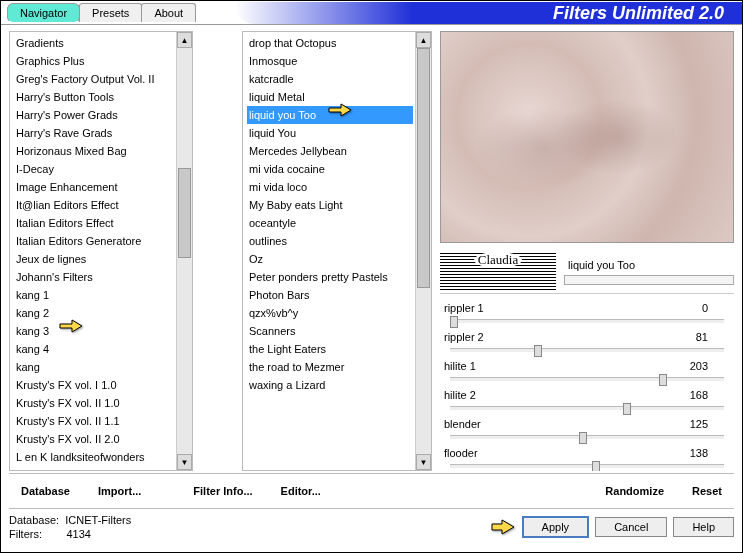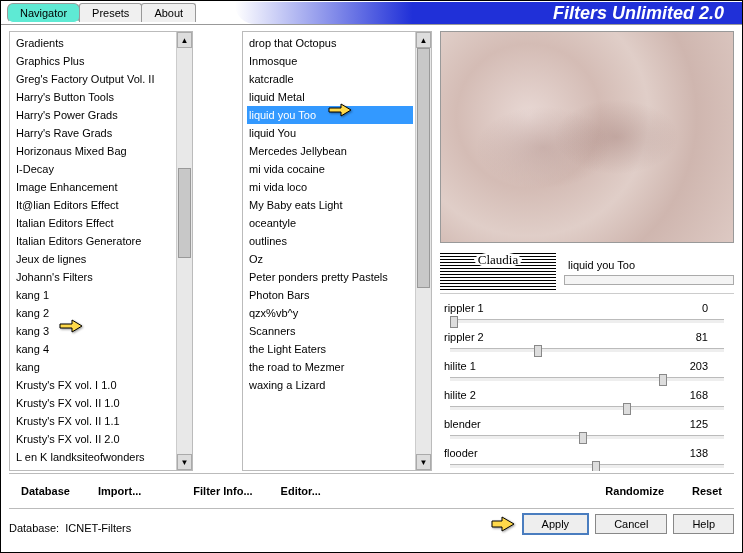--- a/index.html
+++ b/index.html
@@ -33,21 +33,21 @@
 .param-row{display:flex;align-items:center;height:23px;gap:24px;}
 .param-label{width:210px;padding-left:4px;}
 .param-val{width:40px;text-align:right;padding-right:6px;}
 .slider{flex:1;height:4px;background:#eee;border-top:1px solid #bbb;position:relative;margin:0 6px;}
 .slider-thumb{position:absolute;top:-4px;width:8px;height:12px;background:#ddd;border:1px solid #888;}
 .divider{height:1px;background:#bbb;margin:2px 8px;}
 .button-row{display:flex;align-items:center;height:30px;padding:0 8px;gap:4px;}
 .btn{padding:3px 12px;border:1px solid #888;background:#eee;cursor:pointer;font-weight:bold;}
 .btn.flat{border:none;background:transparent;}
 .spacer{flex:1;}
-.footer{padding:2px 8px;display:flex;align-items:flex-end;}
+.footer{padding:2px 8px;display:flex;}
 .footer-info{font-size:11px;line-height:14px;}
 .footer-btns{margin-left:auto;display:flex;gap:6px;align-items:center;}
 .footer-btn{padding:3px 18px;border:1px solid #888;background:#eee;cursor:pointer;}
 .footer-btn.primary{border:2px solid #4a7dbf;}
 .cursor{position:absolute;width:26px;height:22px;z-index:20;pointer-events:none;}
 .cursor svg{filter:drop-shadow(1px 1px 1px rgba(0,0,0,0.4));}
 </style>
 </head>
 <body>
 
@@ -222,20 +222,21 @@
   <div class="spacer"></div>
   <div class="btn flat">Randomize</div>
   <div class="btn flat">Reset</div>
 </div>
 
 <div class="divider"></div>
 
 <div class="footer">
   <div class="footer-info">
     <div><span>Database:</span>&nbsp;&nbsp;<span>ICNET-Filters</span></div>
+    <div><span>Filters:</span>&nbsp;&nbsp;&nbsp;&nbsp;&nbsp;&nbsp;&nbsp;&nbsp;<span>4134</span></div>
   </div>
   <div class="footer-btns">
     <div class="cursor" style="position:relative;top:0;left:0;">
       <svg viewBox="0 0 26 22" width="26" height="22">
           <path d="M2 8 L12 8 L12 4 L24 11 L12 18 L12 14 L2 14 Z" fill="#ffd94a" stroke="#000" stroke-width="1"></path>
         </svg>
     </div>
     <div class="footer-btn primary">Apply</div>
     <div class="footer-btn">Cancel</div>
     <div class="footer-btn">Help</div>

